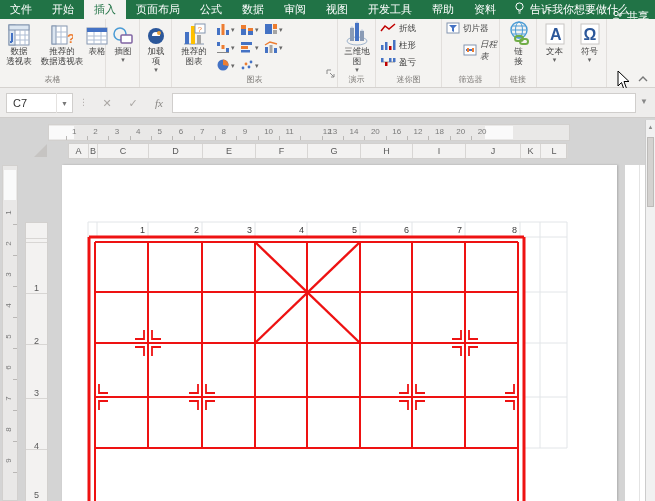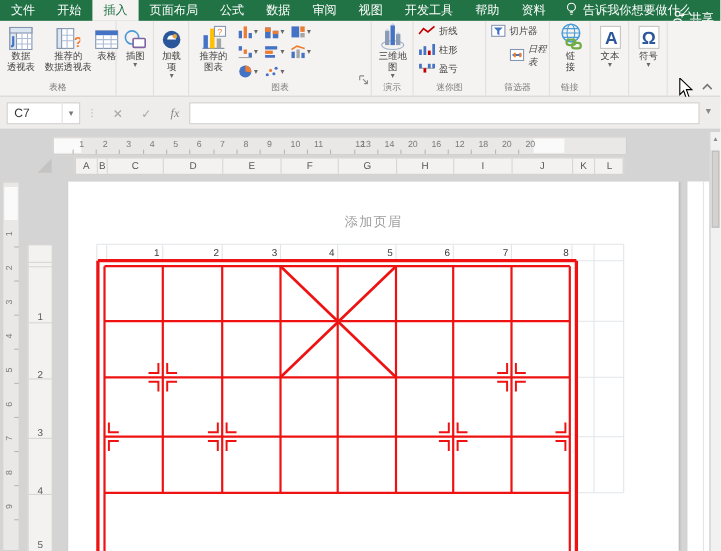--- a/index.html
+++ b/index.html
@@ -489,21 +489,20 @@
       <div class="rowdiv" style="top: 175px;"></div>
       <div class="rowdiv" style="top: 226px;"></div>
       <div class="rownum" style="top: 60px;">1</div>
       <div class="rownum" style="top: 113px;">2</div>
       <div class="rownum" style="top: 165px;">3</div>
       <div class="rownum" style="top: 218px;">4</div>
       <div class="rownum" style="top: 267px;">5</div>
     </div>
 
   <div id="page1">
-    <div id="hdrplaceholder">添加页眉</div>
     <svg id="boardsvg" width="555" height="336" viewBox="0 0 555 336">
         <line x1="26" y1="57" x2="505" y2="57" stroke="#e2e5e8" stroke-width="1"></line>
         <line x1="26" y1="72" x2="505" y2="72" stroke="#e2e5e8" stroke-width="1"></line>
         <line x1="26" y1="57" x2="26" y2="72" stroke="#e2e5e8" stroke-width="1"></line>
         <line x1="35" y1="57" x2="35" y2="72" stroke="#e2e5e8" stroke-width="1"></line>
         <line x1="86" y1="57" x2="86" y2="72" stroke="#e2e5e8" stroke-width="1"></line>
         <line x1="140" y1="57" x2="140" y2="72" stroke="#e2e5e8" stroke-width="1"></line>
         <line x1="193" y1="57" x2="193" y2="72" stroke="#e2e5e8" stroke-width="1"></line>
         <line x1="245" y1="57" x2="245" y2="72" stroke="#e2e5e8" stroke-width="1"></line>
         <line x1="298" y1="57" x2="298" y2="72" stroke="#e2e5e8" stroke-width="1"></line>

